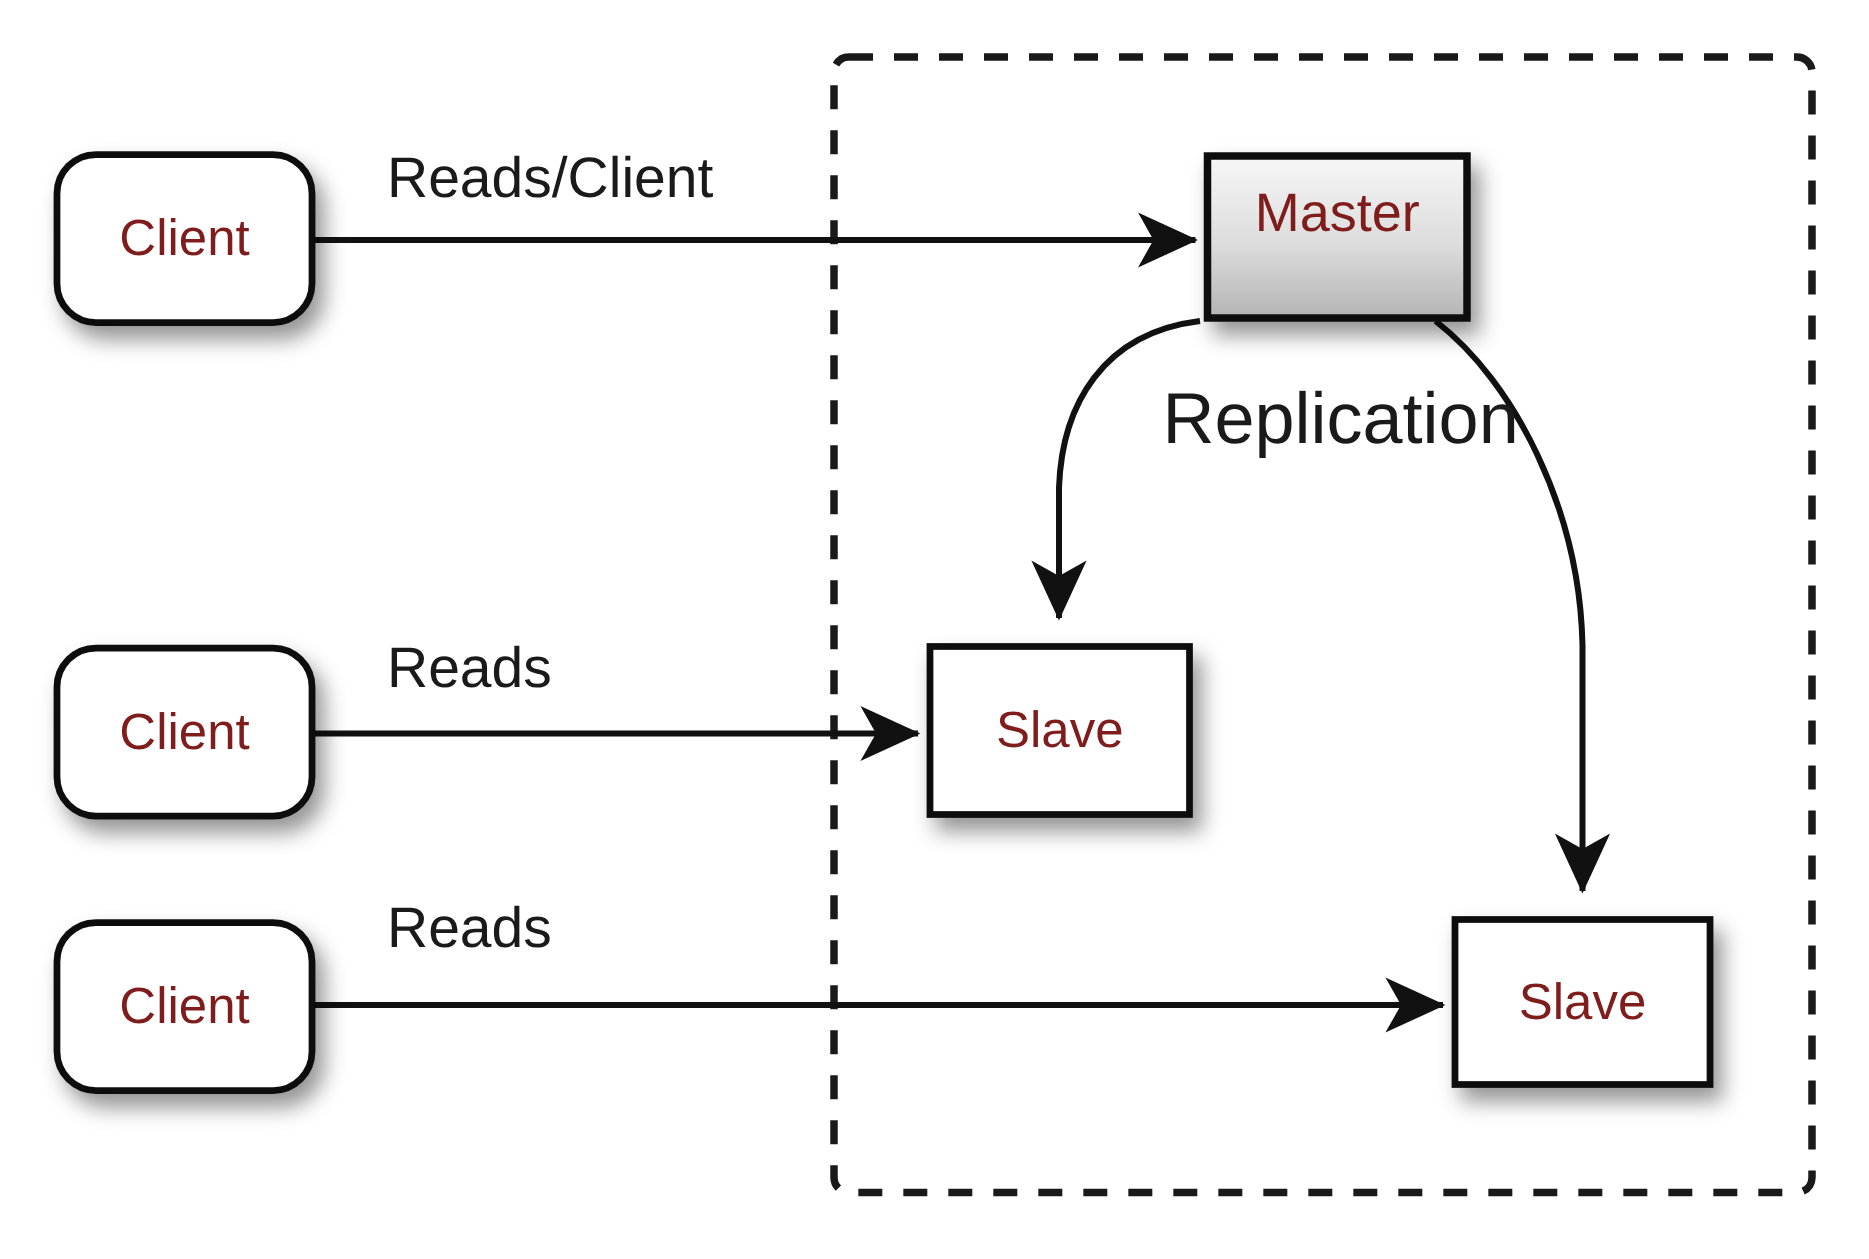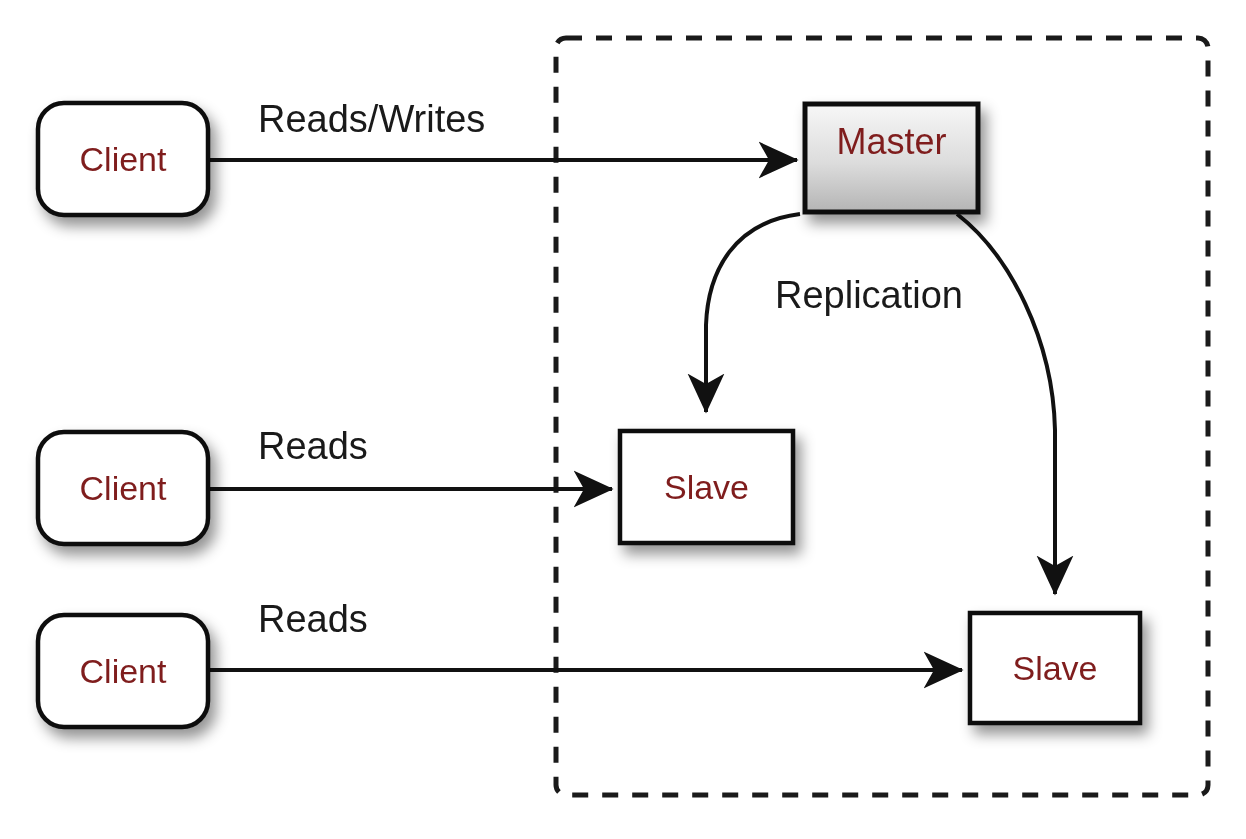--- a/index.html
+++ b/index.html
@@ -92,21 +92,21 @@
   <div class="node-label" style="left:38px; top:432px; width:170px; height:112px; font-size:34px;">Client</div>
 
   <div class="node-label" style="left:38px; top:615px; width:170px; height:112px; font-size:34px;">Client</div>
 
   <div class="node-label" style="left:805px; top:88px; width:173px; height:108px; font-size:36px;">Master</div>
 
   <div class="node-label" style="left:620px; top:431px; width:173px; height:112px; font-size:34px;">Slave</div>
 
   <div class="node-label" style="left:970px; top:613px; width:170px; height:110px; font-size:34px;">Slave</div>
 
-  <div class="edge-label" style="left:258px; top:100px; font-size:38px;">Reads/Writes</div>
+  <div class="edge-label" style="left:258px; top:100px; font-size:38px;">Reads/Client</div>
 
-  <div class="edge-label" style="left:775px; top:276px; font-size:38px;">Replication</div>
+  <div class="edge-label" style="left:775px; top:256px; font-size:48px;">Replication</div>
 
   <div class="edge-label" style="left:258px; top:427px; font-size:38px;">Reads</div>
 
   <div class="edge-label" style="left:258px; top:600px; font-size:38px;">Reads</div>
 
 </div>
 
 </body></html>

